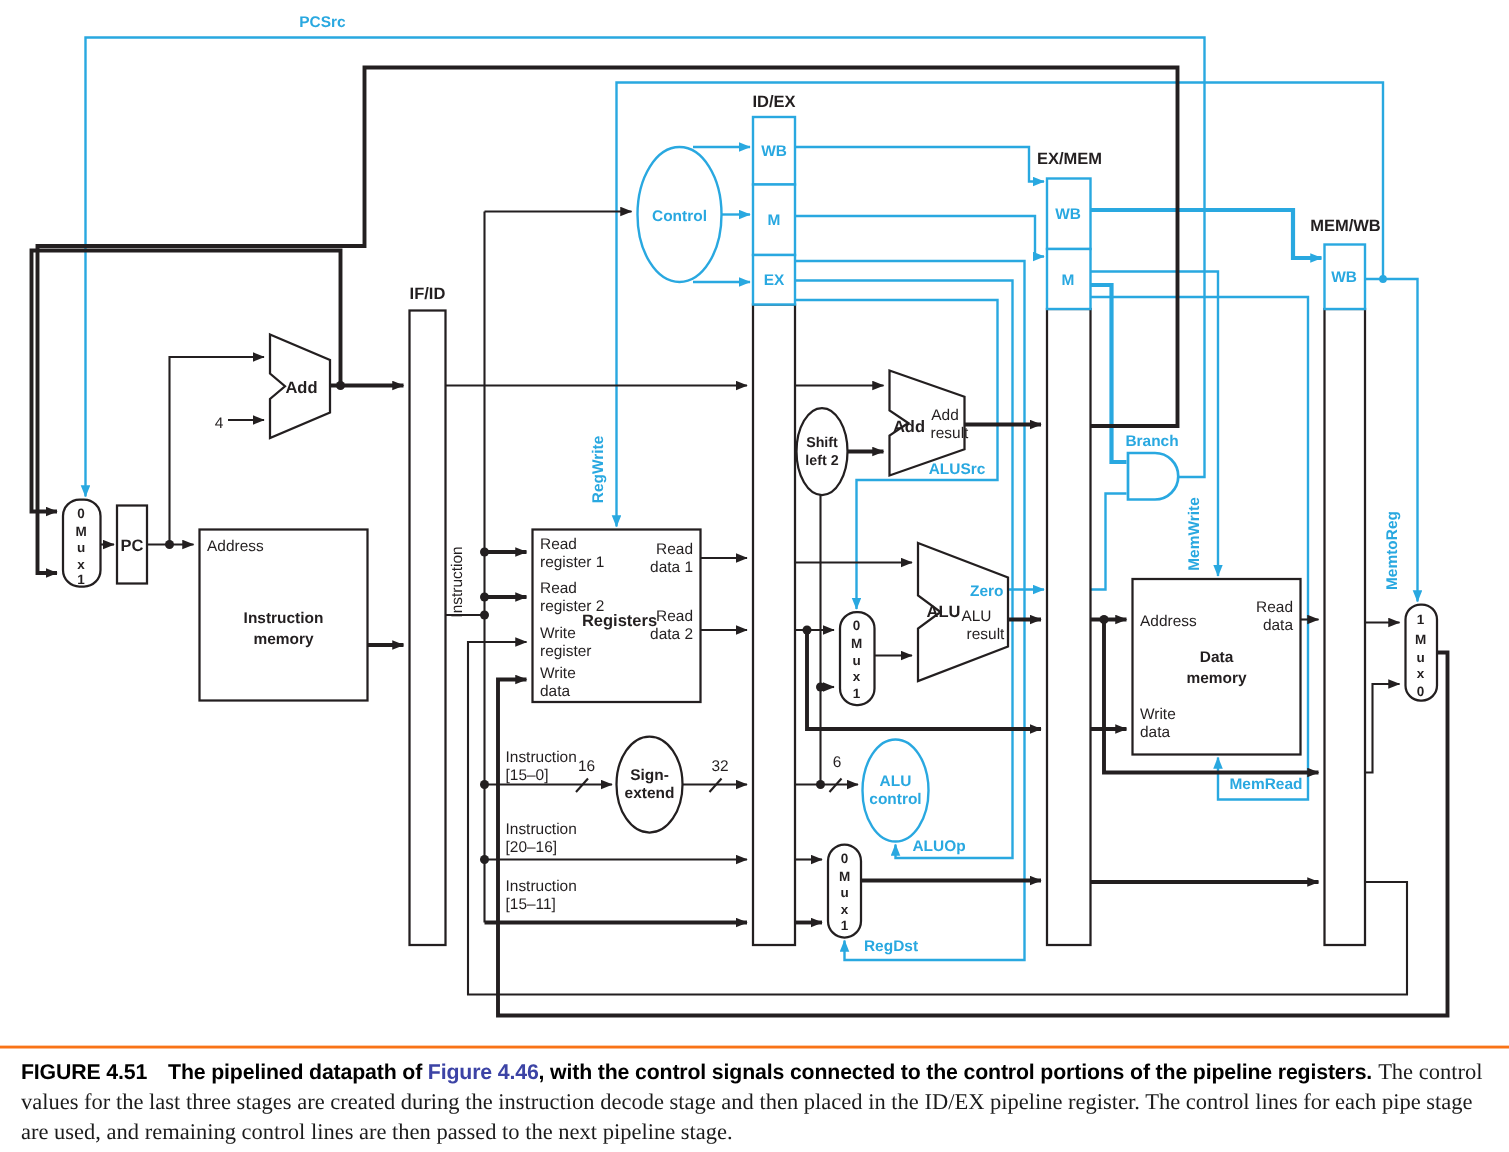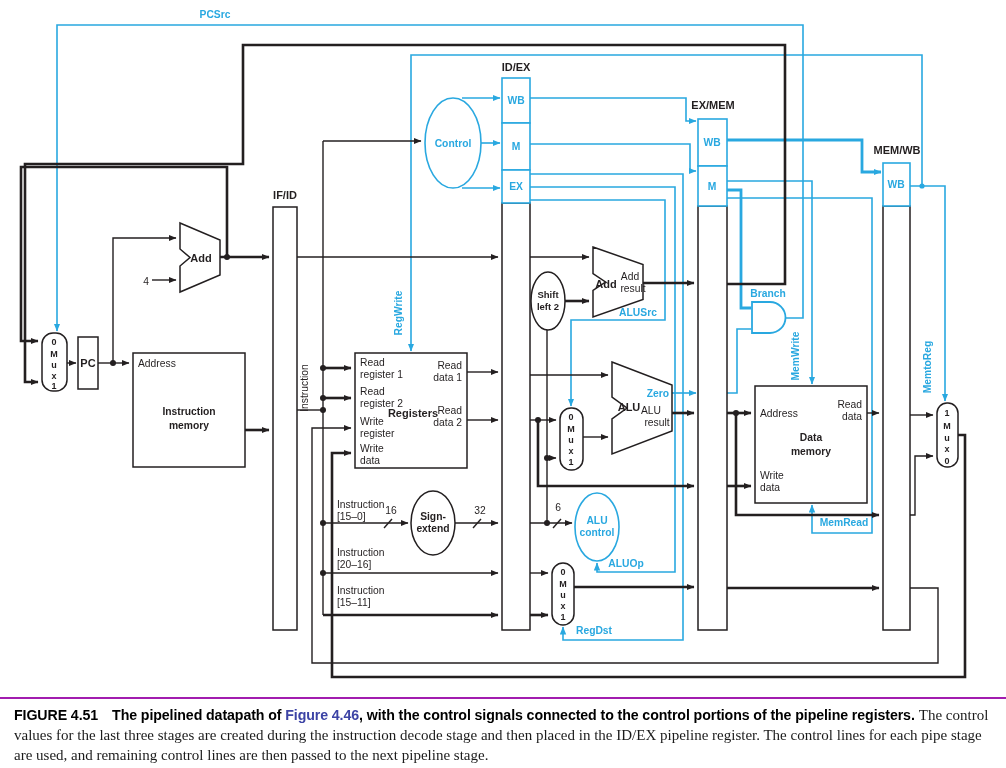--- a/index.html
+++ b/index.html
@@ -14,21 +14,21 @@
   .c  {fill:#29A8E0;}
   .mid{text-anchor:middle;}
   .end{text-anchor:end;}
   .vert{font-size:10.3px;}
   .wk {stroke:#231F20;stroke-width:1.4;fill:none;}
   .wkT{stroke:#231F20;stroke-width:2.6;fill:none;}
   .wc {stroke:#29A8E0;stroke-width:1.6;fill:none;}
   .wcT{stroke:#29A8E0;stroke-width:2.8;fill:none;}
   .box{fill:#fff;stroke:#231F20;stroke-width:1.5;}
   .boxc{fill:#fff;stroke:#29A8E0;stroke-width:1.6;}
-  .caption{box-sizing:border-box;width:1006px;height:71px;border-top:2px solid #a21caf;padding:7px 14px 0 14px;
+  .caption{box-sizing:border-box;width:1006px;height:71px;border-top:2px solid #f97316;padding:7px 14px 0 14px;
            font-family:"Liberation Serif",serif;font-size:15px;line-height:1.32;color:#1b1b1b;}
   .cap-label{font-family:"Liberation Sans",sans-serif;font-weight:bold;font-size:14.2px;letter-spacing:-0.1px;margin-right:14px;color:#000;}
   .cap-bold{font-family:"Liberation Sans",sans-serif;font-weight:bold;font-size:14.2px;letter-spacing:-0.1px;color:#000;}
   .cap-link{color:#3C43A5;}
   .cap-body{margin-left:4px;}
 </style>
 </head>
 <body>
 
 <div id="page">

